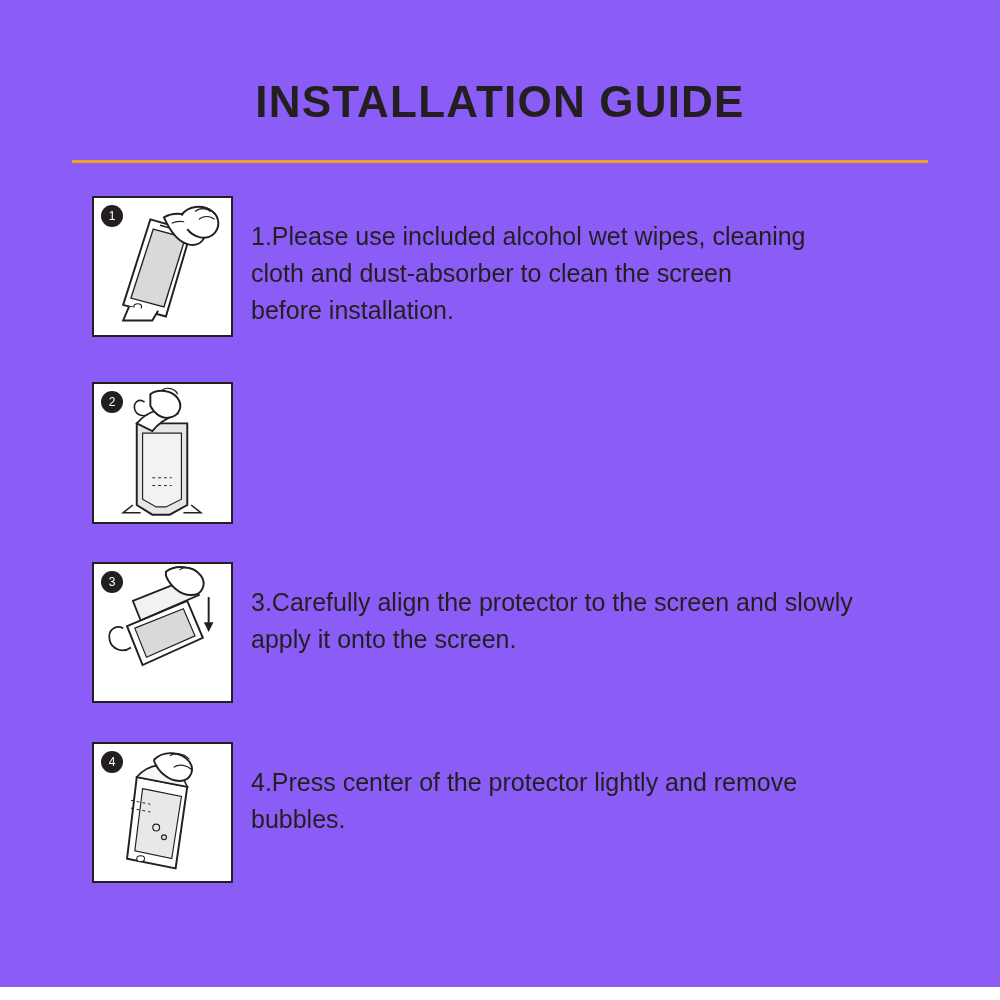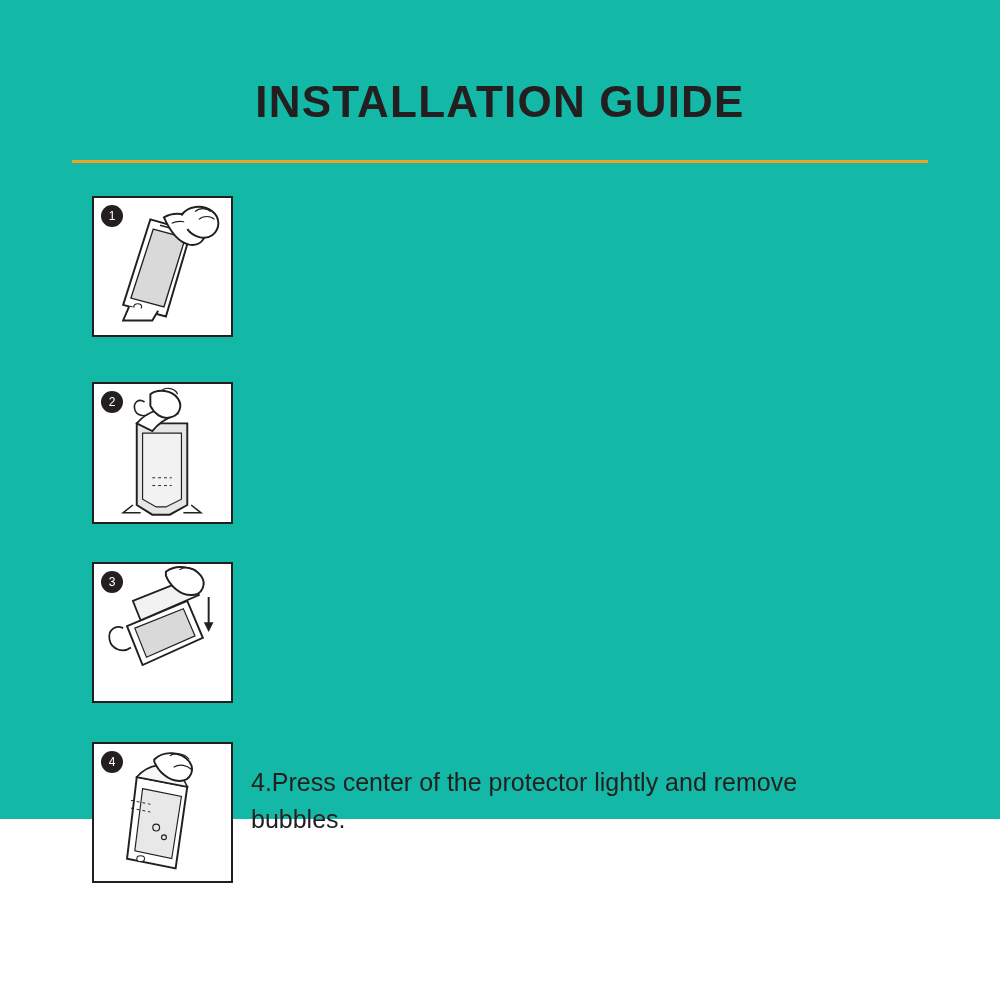--- a/index.html
+++ b/index.html
@@ -10,22 +10,22 @@
   body {
     width: 1000px;
     height: 1000px;
     font-family: "Liberation Sans", sans-serif;
     color: #231f20;
     overflow: hidden;
   }
   .page {
     position: relative;
     width: 1000px;
-    height: 819px;
-    background: #14b8a6;
+    height: 987px;
+    background: #8b5cf6;
     box-sizing: border-box;
   }
   
   .title-wrap {
     position: absolute;
     left: 0;
     top: 78px;
     width: 1000px;
     text-align: center;
   }
@@ -141,20 +141,23 @@
             <path d="M80 26 C88 22 98 24 104 32" stroke-width="1.2"></path>
 
             <path d="M90 18 C96 8 112 6 122 14 C130 20 130 32 122 38 C114 44 102 40 96 32" fill="#ffffff" stroke-width="2"></path>
             <path d="M104 14 C108 10 116 10 120 14" stroke-width="1.2"></path>
             <path d="M108 22 C112 18 120 18 124 22" stroke-width="1.2"></path>
 
             <path d="M36 112 L30 126 L60 126 L66 116" stroke-width="2" fill="#ffffff"></path>
           </g>
         </svg>
       </div>
+      <div class="step-text">1.Please use included alcohol wet wipes, cleaning
+cloth and dust-absorber to clean the screen
+before installation.</div>
     </div>
 
     <div class="step step-2">
       <div class="thumb">
         <div class="badge">2</div>
         <svg viewBox="0 0 141 141">
           <g fill="none" stroke="#231f20" stroke-width="2">
 
             <path d="M44 40 L96 40 L96 124 L78 134 L60 134 L44 124 Z" fill="#e6e6e6"></path>
             <path d="M50 50 L90 50 L90 118 L74 126 L64 126 L50 118 Z" fill="#f2f2f2" stroke-width="1.2"></path>
@@ -189,20 +192,22 @@
             <path d="M74 8 C84 0 102 2 110 12 C116 20 112 32 100 32 C88 32 78 22 74 12 Z" fill="#ffffff" stroke-width="2"></path>
             <path d="M88 6 C94 2 104 4 108 10" stroke-width="1.2"></path>
 
             <path d="M30 66 C22 62 14 68 16 78 C18 88 30 92 38 86" fill="#ffffff" stroke-width="1.8"></path>
 
             <line x1="118" y1="34" x2="118" y2="64" stroke-width="2"></line>
             <path d="M113 60 L118 70 L123 60" fill="#231f20" stroke="none"></path>
           </g>
         </svg>
       </div>
+      <div class="step-text">3.Carefully align the protector to  the screen and slowly
+apply it onto the screen.</div>
     </div>
 
     <div class="step step-4">
       <div class="thumb">
         <div class="badge">4</div>
         <svg viewBox="0 0 141 141">
           <g fill="none" stroke="#231f20" stroke-width="2">
 
             <path d="M44 34 L96 44 L84 128 L34 118 Z" fill="#ffffff"></path>
             <path d="M50 46 L90 54 L80 118 L42 110 Z" fill="#e8e8e8" stroke-width="1.2"></path>

